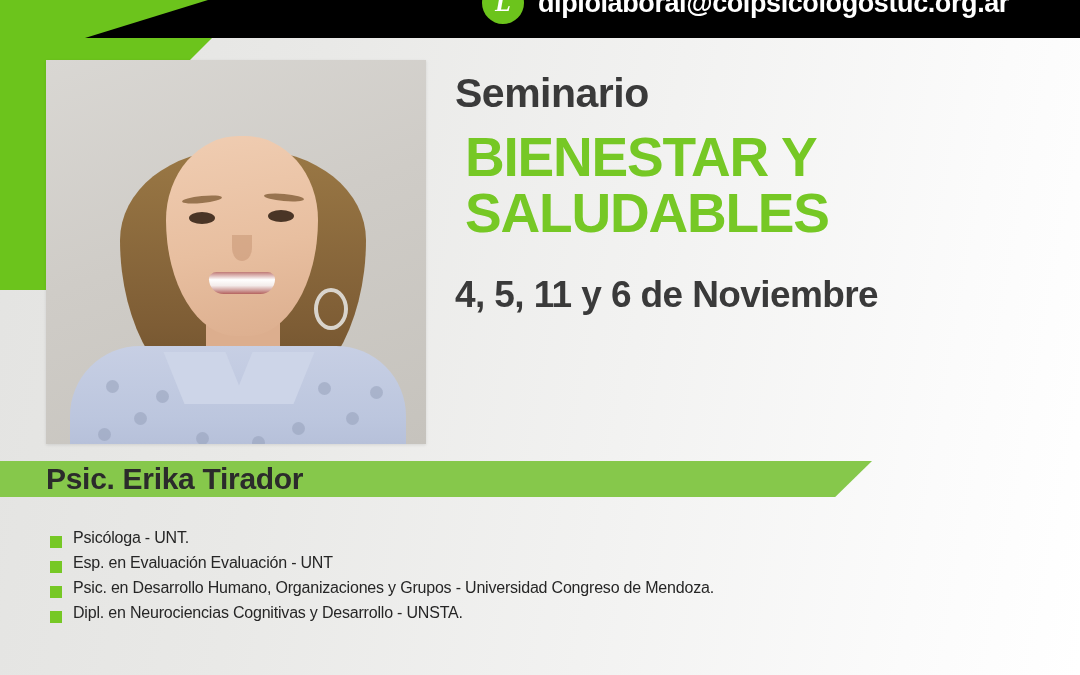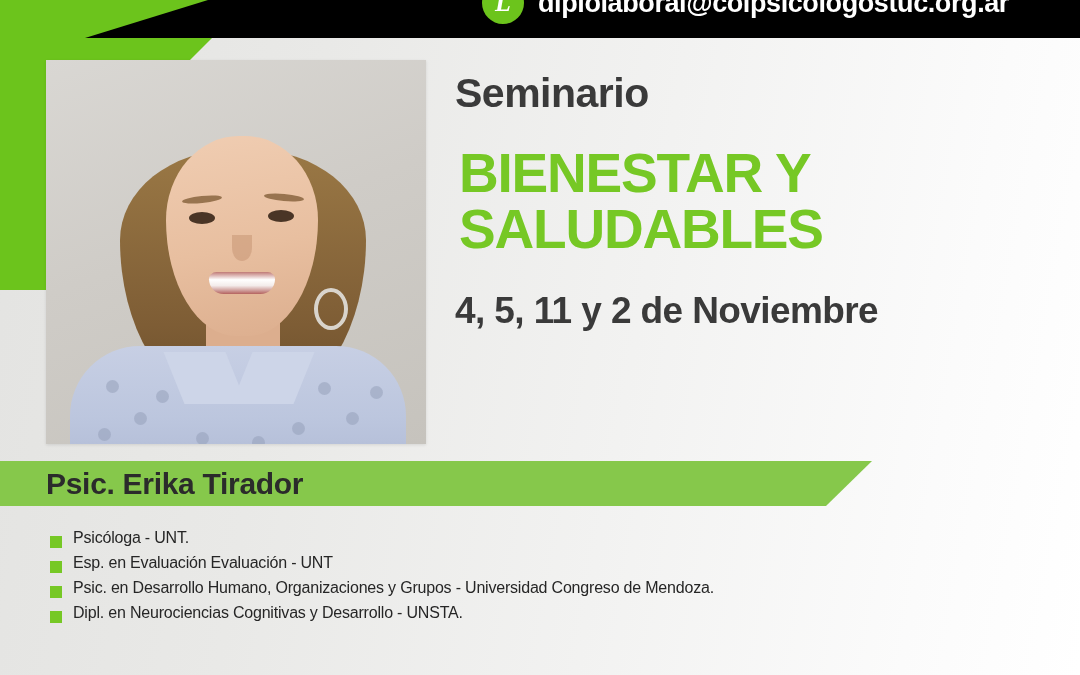--- a/index.html
+++ b/index.html
@@ -237,49 +237,49 @@
     left: 455px;
     top: 72px;
     width: 600px;
     z-index: 4;
   }
   .kicker {
     font-size: 41px;
     font-weight: 700;
     color: #3a3a3a;
     line-height: 1.05;
-    margin: 0 0 30px 0;
+    margin: 0 0 14px 0;
     letter-spacing: -0.5px;
   }
   .title {
     font-size: 55px;
     font-weight: 700;
     color: #76c825;
     line-height: 1.02;
     letter-spacing: -1.2px;
-    margin: 4px;
+    margin: 10px;
     text-transform: uppercase;
   }
   .title .ln { display: block; white-space: nowrap; }
   .dates {
     margin-top: 34px;
     font-size: 37px;
     font-weight: 700;
     color: #3a3a3a;
     letter-spacing: -0.6px;
     line-height: 1.1;
   }
 
   
   .name-banner {
     position: absolute;
     left: 0;
     top: 461px;
     width: 872px;
-    height: 45px;
+    height: 36px;
     background: #86c84b;
     z-index: 4;
     clip-path: polygon(0 0, 872px 0, 826px 45px, 0 45px);
     display: flex;
     align-items: center;
     text-align: right;
   }
   .name-banner .name {
     margin-left: 46px;
     font-size: 30px;
@@ -362,21 +362,21 @@
     <div class="ph-lace" style="left:150px; top:372px;"></div>
     <div class="ph-lace" style="left:206px; top:376px;"></div>
   </div>
 
   <div class="headline-block">
     <div class="kicker">Seminario</div>
     <div class="title">
       <span class="ln">BIENESTAR Y</span>
       <span class="ln">SALUDABLES</span>
     </div>
-    <div class="dates">4, 5, 11 y 2 de Noviembre</div>
+    <div class="dates">4, 5, 11 y 6 de Noviembre</div>
   </div>
 
   <div class="name-banner">
     <span class="name">Psic. Erika Tirador</span>
   </div>
 
   <div class="creds">
     <div class="cred">
       <span class="marker"></span>
       <span class="ctext">Psicóloga - UNT.</span>

